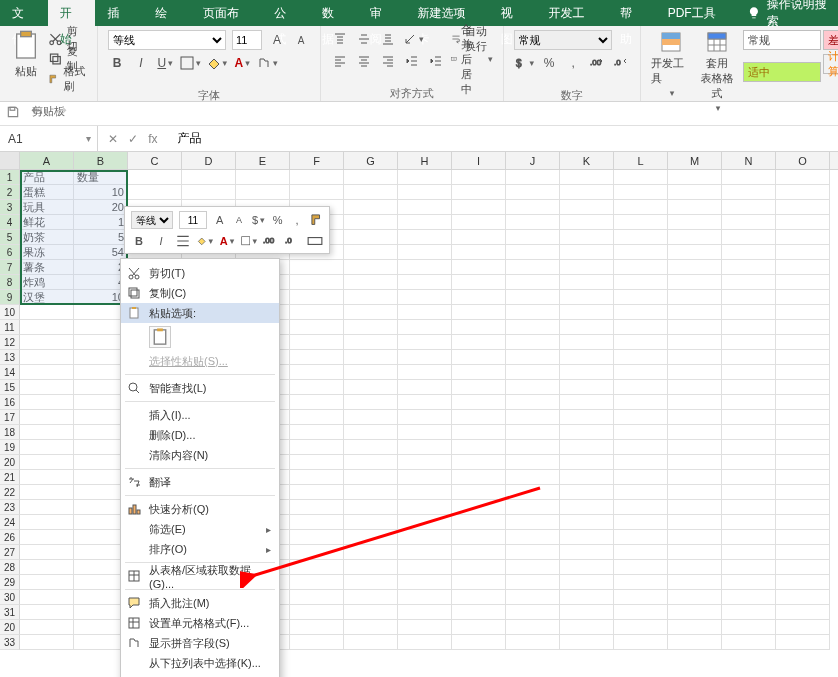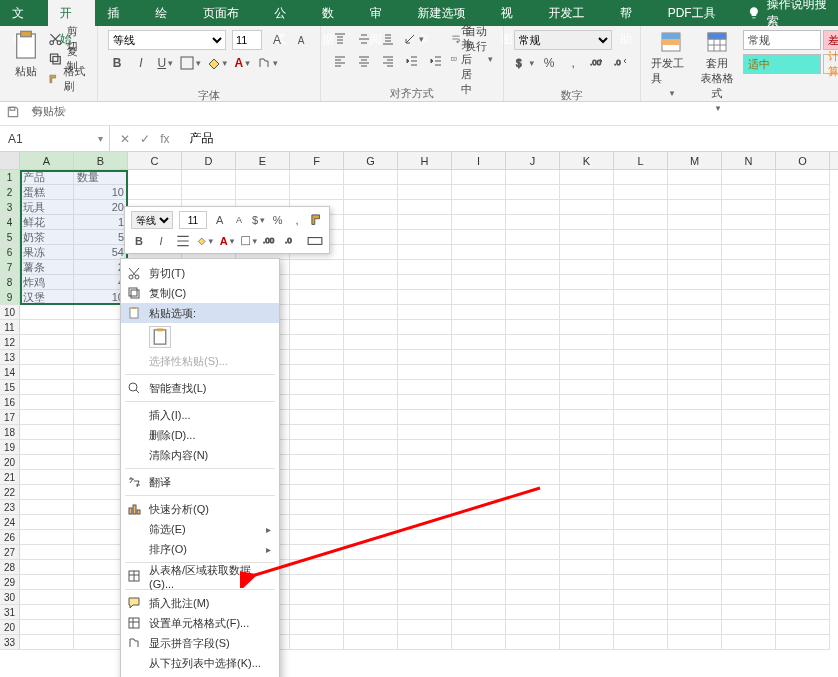--- a/index.html
+++ b/index.html
@@ -26,30 +26,30 @@
 .btnrow { display: flex; gap: 6px; align-items: center; }
 .glyph-btn { min-width: 18px; height: 18px; display: inline-flex; align-items: center; justify-content: center; color: #555; }
 .glyph-btn svg { width: 14px; height: 14px; }
 .dropdown-arrow::after { content: "▾"; font-size: 9px; margin-left: 2px; color: #666; }
 select.number-format { width: 98px; height: 20px; font-size: 11px; border: 1px solid #ccc; }
 .big-ribbon-btn { width: 40px; display: flex; flex-direction: column; align-items: center; gap: 2px; font-size: 11px; color:#444; }
 .big-ribbon-btn .icon { width: 24px; height: 24px; }
 .styles-col { display: flex; flex-direction: column; gap: 4px; }
 .style-swatch { width: 78px; height: 20px; border: 1px solid #bfbfbf; font-size: 11px; display:flex; align-items:center; padding-left:4px; }
 .style-swatch.normal { background:#fff; }
-.style-swatch.moderate { background:#5eead4; color:#9c6500; }
+.style-swatch.moderate { background:#bef264; color:#9c6500;margin-top:8px; }
 .style-swatch.bad { background:#ffc7ce; color:#9c0006; width: 24px; }
 .style-swatch.calc { background:#f2f2f2; color:#fa7d00; width: 24px; }
 
 
 .qat { height: 24px; border-bottom: 1px solid #e0e0e0; display: flex; align-items: center; gap: 10px; padding-left: 6px; color:#888; }
 .qat svg { width: 14px; height: 14px; }
 
 .formula-bar { height: 26px; border-bottom: 1px solid #d4d4d4; display: flex; align-items: stretch; }
-.name-box { width: 110px; border-right: 1px solid #d4d4d4; display: flex; align-items: center; padding-left: 8px; font-size: 12px; background:#fff; }
+.name-box { width: 98px; border-right: 1px solid #d4d4d4; display: flex; align-items: center; padding-left: 8px; font-size: 12px; background:#fff; }
 .name-box .arrow { margin-left: auto; margin-right: 6px; color:#888; font-size:10px; }
 .fx-area { display: flex; align-items: center; gap: 10px; padding: 0 10px; color: #888; }
 .fx-area .fx { }
 .formula-input { flex: 1; border: none; font-size: 12px; padding-left: 10px; }
 
 
 .grid-wrap { position: relative; }
 .col-headers { display: flex; height: 18px; background: #f3f3f3; border-bottom: 1px solid #d4d4d4; }
 .corner { width: 20px; border-right: 1px solid #d4d4d4; background: #e6e6e6; }
 .col-h { width: 54px; border-right: 1px solid #d4d4d4; text-align: center; font-size: 11px; color: #333; line-height: 18px; }
@@ -68,21 +68,21 @@
 .mini-toolbar .mrow { display: flex; gap: 6px; align-items: center; }
 .mini-toolbar select { width: 44px; height: 18px; font-size: 10px; border:1px solid #ccc; }
 .mini-toolbar input { width: 28px; height: 18px; font-size: 10px; border:1px solid #ccc; text-align:center; }
 .mini-toolbar .g { width: 16px; height: 16px; display:inline-flex; align-items:center; justify-content:center; color:#555; font-size:11px; }
 
 
 .context-menu { position: absolute; left: 120px; top: 258px; width: 160px; background: #fff; border: 1px solid #c8c8c8; box-shadow: 2px 2px 8px rgba(0,0,0,0.25); padding: 4px 0; z-index: 50; }
 .cm-item { height: 20px; display: flex; align-items: center; padding: 0 8px 0 28px; font-size: 11px; color:#333; position: relative; cursor: pointer; }
 .cm-item .cm-icon { position: absolute; left: 6px; width: 14px; height: 14px; display:flex; align-items:center; justify-content:center; color:#666; }
 .cm-item.hover { background: #d5e1f2; }
-.cm-item.disabled { color: #aaa; }
+.cm-item.disabled { color: #aaa; text-decoration: underline; }
 .cm-item .sub-arrow { margin-left: auto; color:#666; font-size:10px; }
 .cm-sep { height: 1px; background: #e0e0e0; margin: 3px 4px; }
 .cm-paste-options { height: 28px; padding-left: 28px; display:flex; align-items:center; }
 .cm-paste-options .pbox { width: 22px; height: 22px; border:1px solid #ccc; background:#fafafa; display:flex; align-items:center; justify-content:center; }
 
 
 .arrow-svg { position: absolute; left: 240px; top: 478px; z-index: 60; pointer-events: none; }
 
 </style>
 </head>

